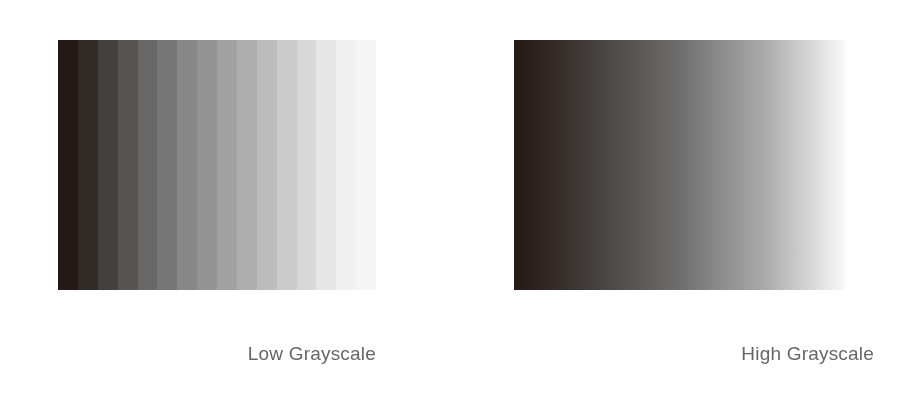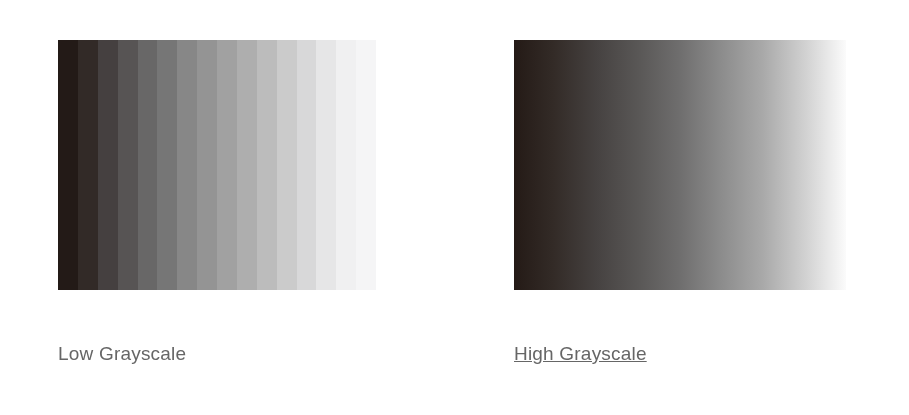--- a/index.html
+++ b/index.html
@@ -54,37 +54,36 @@
     height: 100%;
   }
 
   .gradient-field {
     width: 100%;
     height: 100%;
   }
 
   .caption {
     position: absolute;
-    text-align: left;
+    text-align: right;
     color: #666666;
     font-size: 19px;
     font-family: "Liberation Sans", sans-serif;
     letter-spacing: 0.2px;
     white-space: nowrap;
   }
   #caption-low {
     left: 58px;
     top: 343px;
     width: 318px;
   }
   #caption-high {
-    left: 514px;
+    left: 542px;
     top: 343px;
     width: 332px;
-    text-decoration: underline;
   }
 </style>
 </head>
 <body>
 
 <div id="figure">
 
   <div class="panel" id="panel-low">
     <div class="swatch-strip" id="strip-low">
         <div class="swatch" style="background: rgb(35, 26, 23);"></div>

